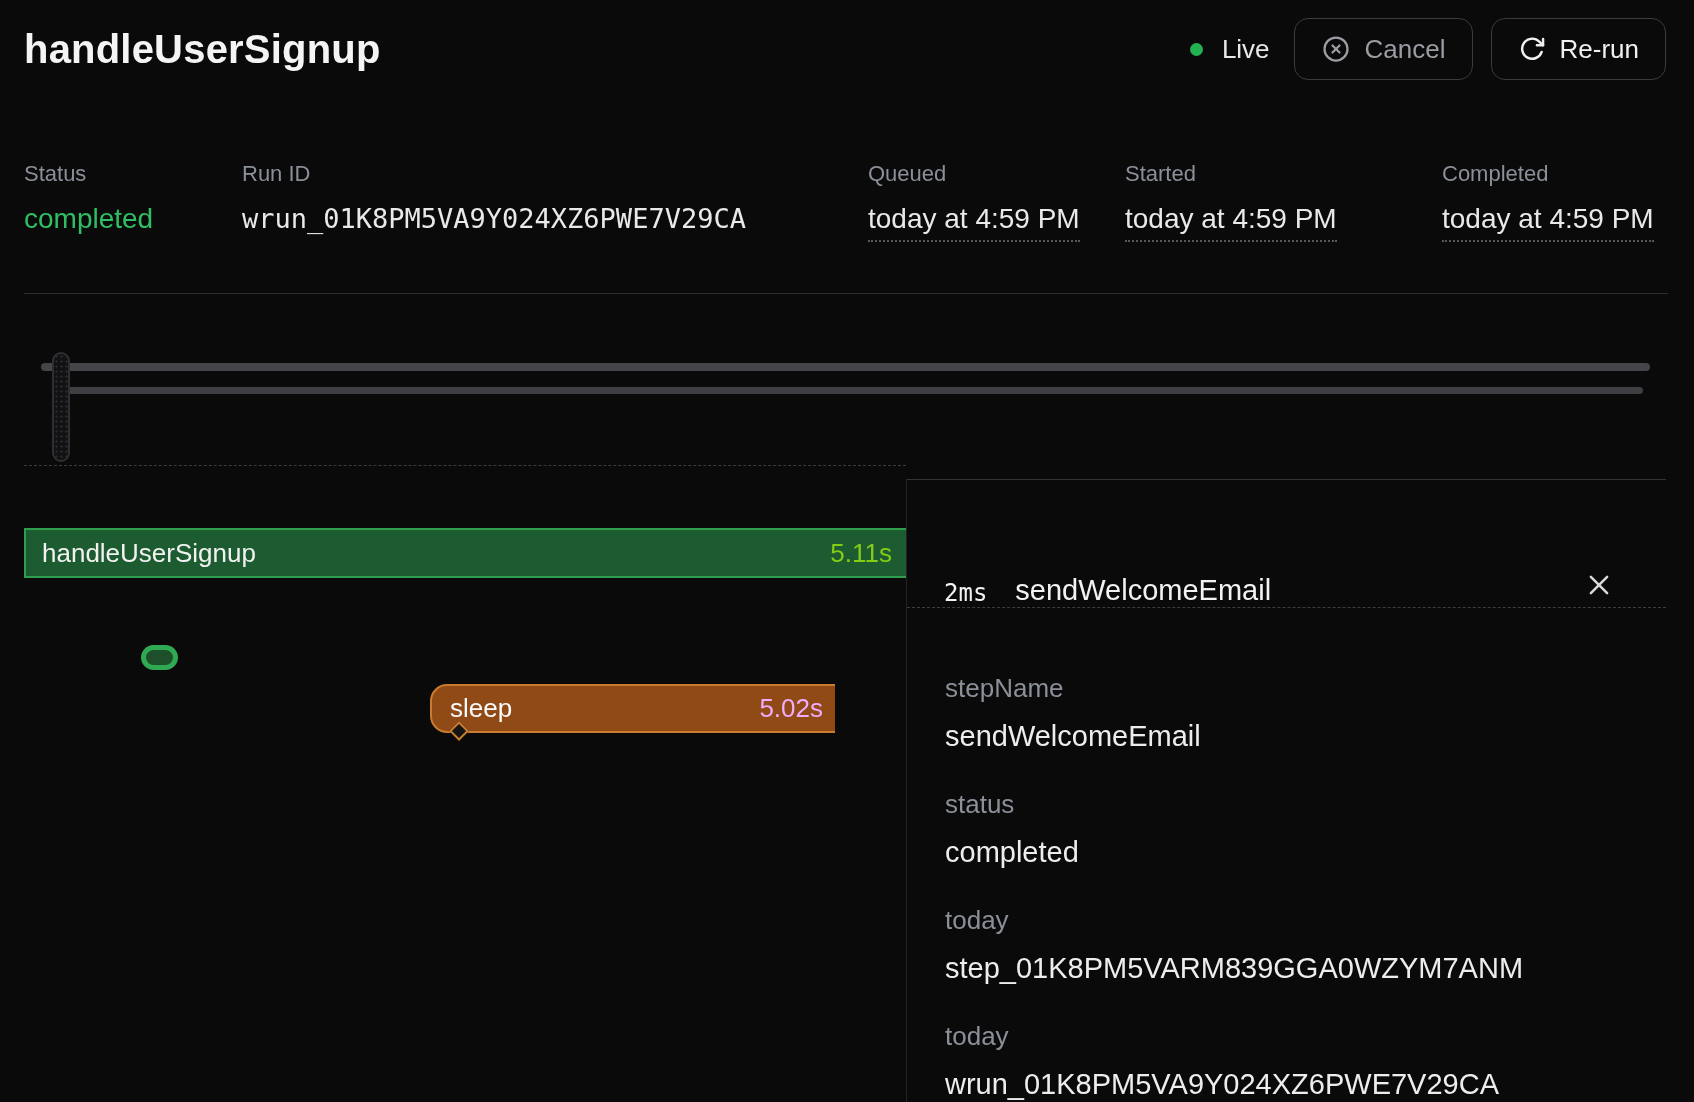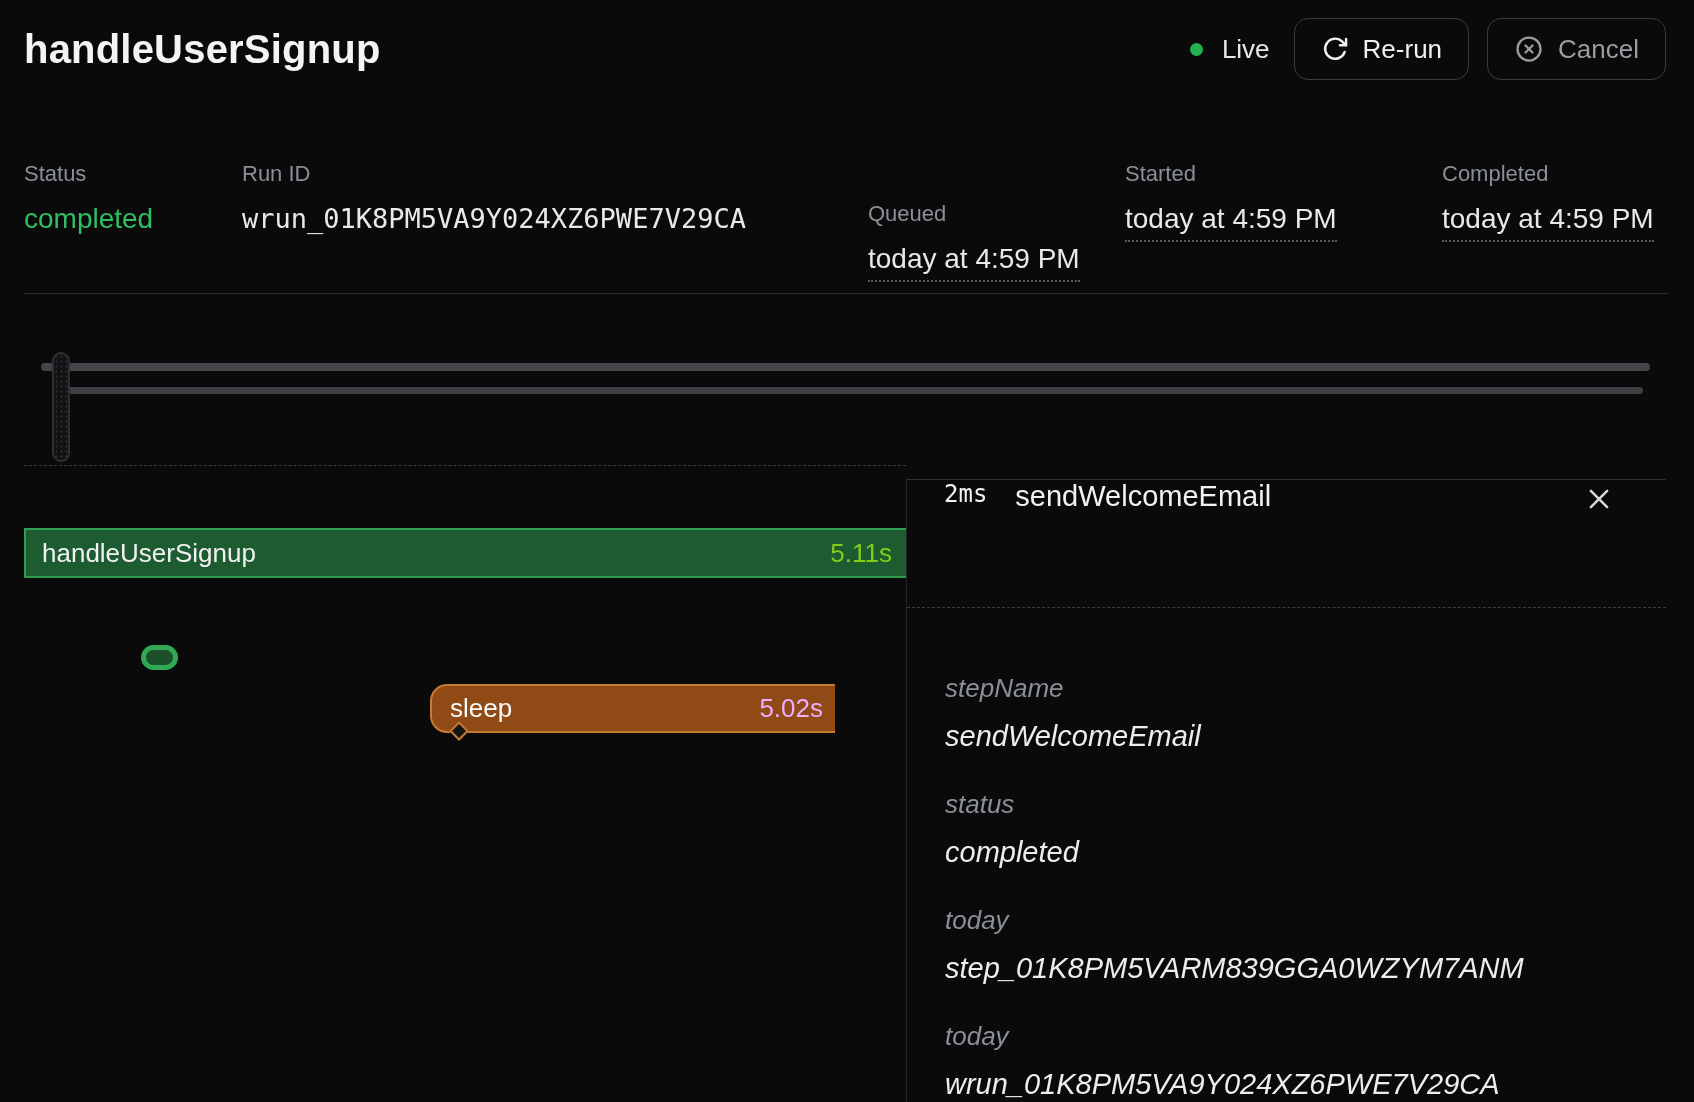--- a/index.html
+++ b/index.html
@@ -34,21 +34,21 @@
   .btn-cancel { color: #9a9da2; }
   .btn svg { display: block; }
 
   
   .meta-item { position: absolute; top: 160px; }
   .meta-label { font-size: 22px; line-height: 28px; color: #8a8f98; margin-bottom: 14px; }
   .meta-value { font-size: 28px; line-height: 34px; color: #e9e9e9; }
   .meta-value.green { color: #2fbf63; }
   .meta-value.mono { font-size: 27px; }
   .meta-value.stamp { display: inline-block; border-bottom: 2px dotted #57595c; padding-bottom: 4px; }
-  .mi-0 { left: 24px; }  .mi-1 { left: 242px; }  .mi-2 { left: 868px; margin-top: 40px; }
+  .mi-0 { left: 24px; }  .mi-1 { left: 242px; }  .mi-2 { left: 868px; }
   .mi-3 { left: 1125px; } .mi-4 { left: 1442px; }
 
   .divider { position: absolute; top: 293px; left: 24px; right: 26px; height: 0; border-top: 1px solid #2c2d30; }
 
   
   .mm-bar { position: absolute; border-radius: 4px; background: #454549; }
   .mm-bar1 { left: 41px; top: 363px; width: 1609px; height: 8px; }
   .mm-bar2 { left: 60px; top: 387px; width: 1583px; height: 7px; background: #3f3f43; }
   .mm-handle {
     position: absolute; left: 52px; top: 352px; width: 18px; height: 110px;
@@ -87,60 +87,60 @@
     background: #141414; border: 2px solid #c97c2f; transform: rotate(45deg); z-index: 3;
   }
 
   
   .panel {
     position: absolute; left: 906px; top: 479px; right: 28px; bottom: 0;
     background: #0a0a0b; border-top: 1px solid #323236; border-left: 1px solid #232327;
     z-index: 4;
   }
   .panel-header {
-    height: 128px; display: flex; align-items: flex-start;
+    height: 128px; display: flex; align-items: flex-end;
     padding: 0 48px 0 37px; gap: 28px;
     border-bottom: 1px dashed #3c3d40;
   }
   .panel-duration { font-size: 24px; color: #f2f2f2; }
   .panel-title { font-size: 29px; color: #f2f2f2; }
   .panel-close { margin-left: auto; background: none; border: none; cursor: pointer; padding: 4px; }
-  .panel-fields { padding: 64px 40px 0 38px; font-style: italic; }
+  .panel-fields { padding: 64px 40px 0 38px; }
   .field { margin-bottom: 34px; }
   .field-label { font-size: 26px; line-height: 32px; color: #8a8f98; margin-bottom: 14px; }
   .field-value { font-size: 29px; line-height: 36px; color: #ededed; }
 </style>
 </head>
 <body>
 
 <div class="header">
   <div class="page-title">handleUserSignup</div>
   <div class="header-right">
     <div class="live-wrap">
       <span class="live-dot"></span>
       <span class="live-label">Live</span>
     </div>
-    <button class="btn btn-rerun">
-      <span>
-        <svg width="28" height="28" viewBox="0 0 24 24" fill="none" stroke="#f0f0f0" stroke-width="2.1" stroke-linecap="round" stroke-linejoin="round">
-          <polyline points="21.5 3.5 21.5 8.8 16.2 8.8"></polyline>
-          <path d="M20.3 14.5a8.6 8.6 0 1 1-2-8.8l3.2 3.1"></path>
-        </svg>
-      </span>
-      <span>Re-run</span>
-    </button>
     <button class="btn btn-cancel">
       <span>
         <svg width="30" height="30" viewBox="0 0 24 24" fill="none" stroke="#9a9da2" stroke-width="1.8" stroke-linecap="round">
           <circle cx="12" cy="12" r="9.2"></circle>
           <line x1="9.2" y1="9.2" x2="14.8" y2="14.8"></line>
           <line x1="14.8" y1="9.2" x2="9.2" y2="14.8"></line>
         </svg>
       </span>
       <span>Cancel</span>
+    </button>
+    <button class="btn btn-rerun">
+      <span>
+        <svg width="28" height="28" viewBox="0 0 24 24" fill="none" stroke="#f0f0f0" stroke-width="2.1" stroke-linecap="round" stroke-linejoin="round">
+          <polyline points="21.5 3.5 21.5 8.8 16.2 8.8"></polyline>
+          <path d="M20.3 14.5a8.6 8.6 0 1 1-2-8.8l3.2 3.1"></path>
+        </svg>
+      </span>
+      <span>Re-run</span>
     </button>
   </div>
 </div>
 
 <div class="meta-item mi-0">
   <div class="meta-label">Status</div>
   <div class="meta-value green">completed</div>
 </div>
 <div class="meta-item mi-1">
   <div class="meta-label">Run ID</div>

